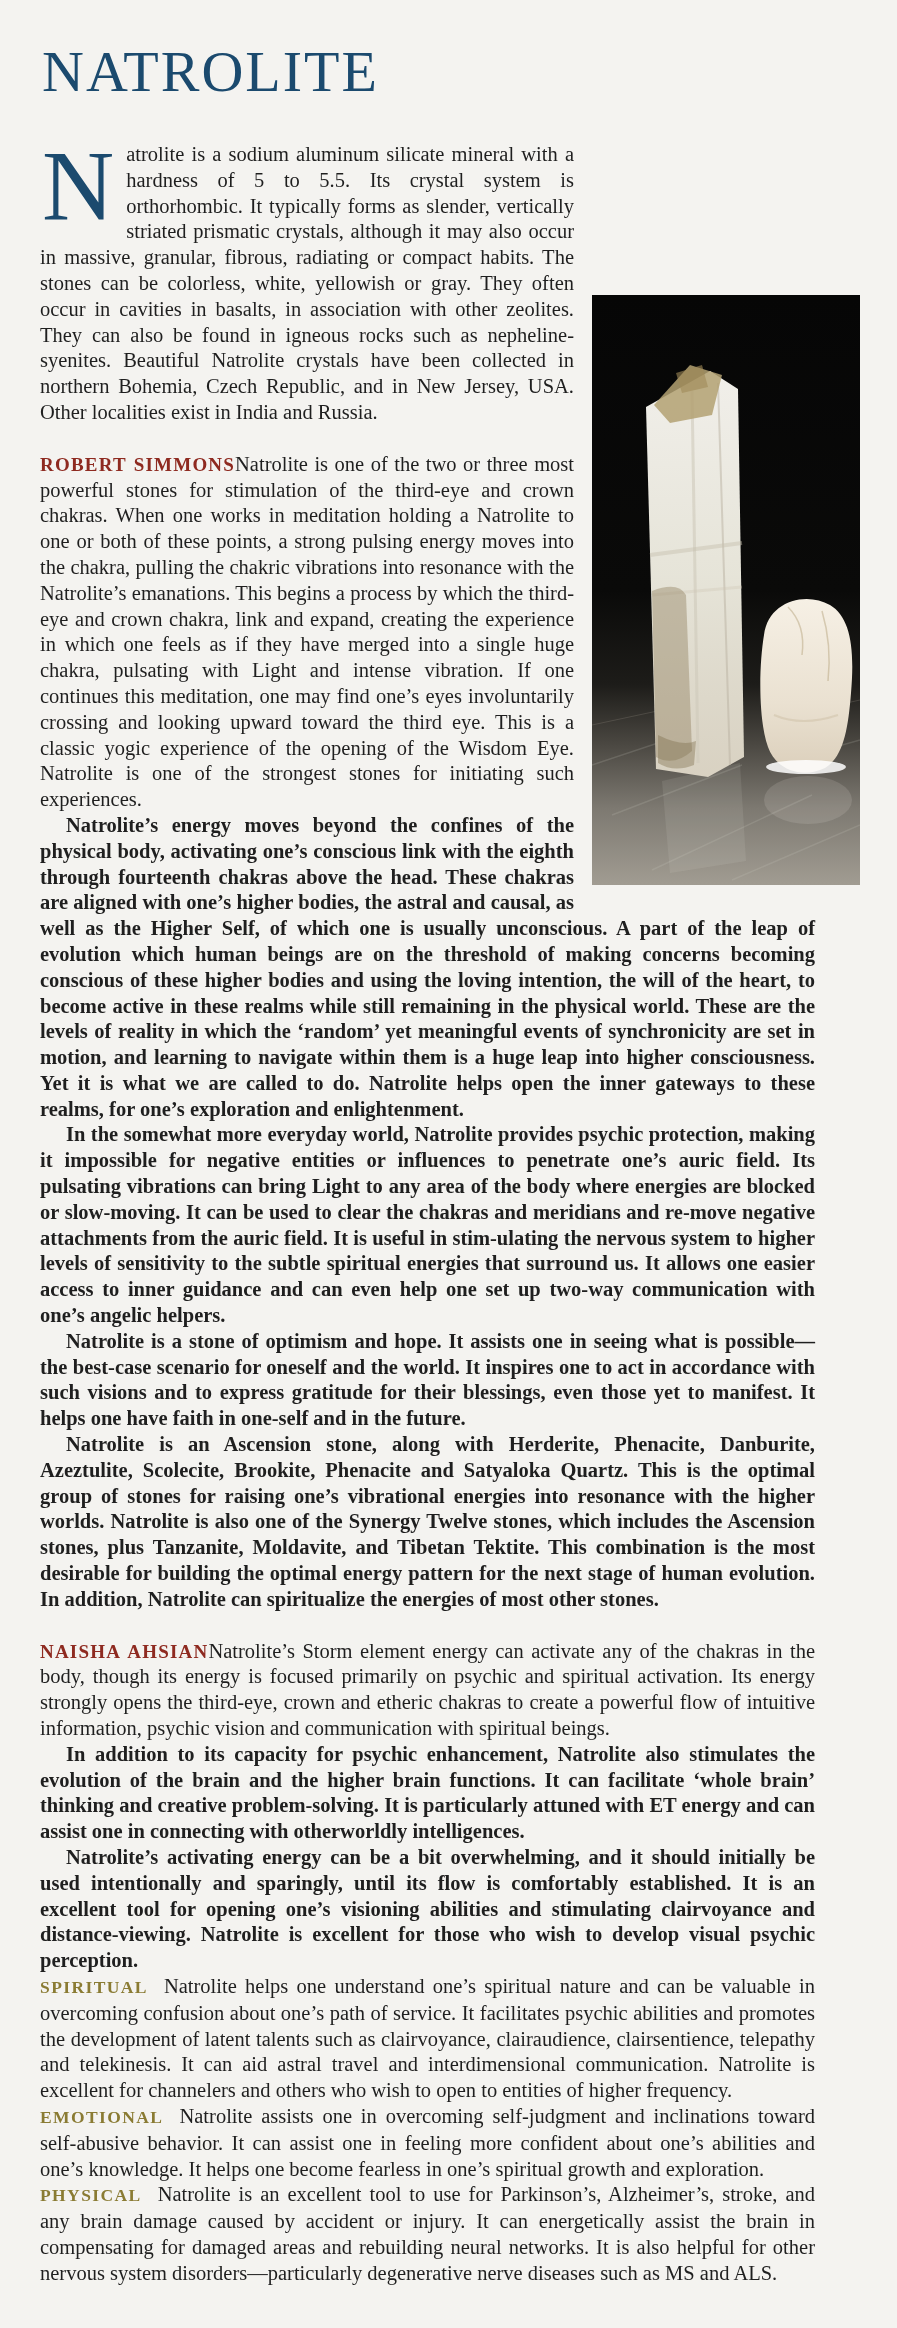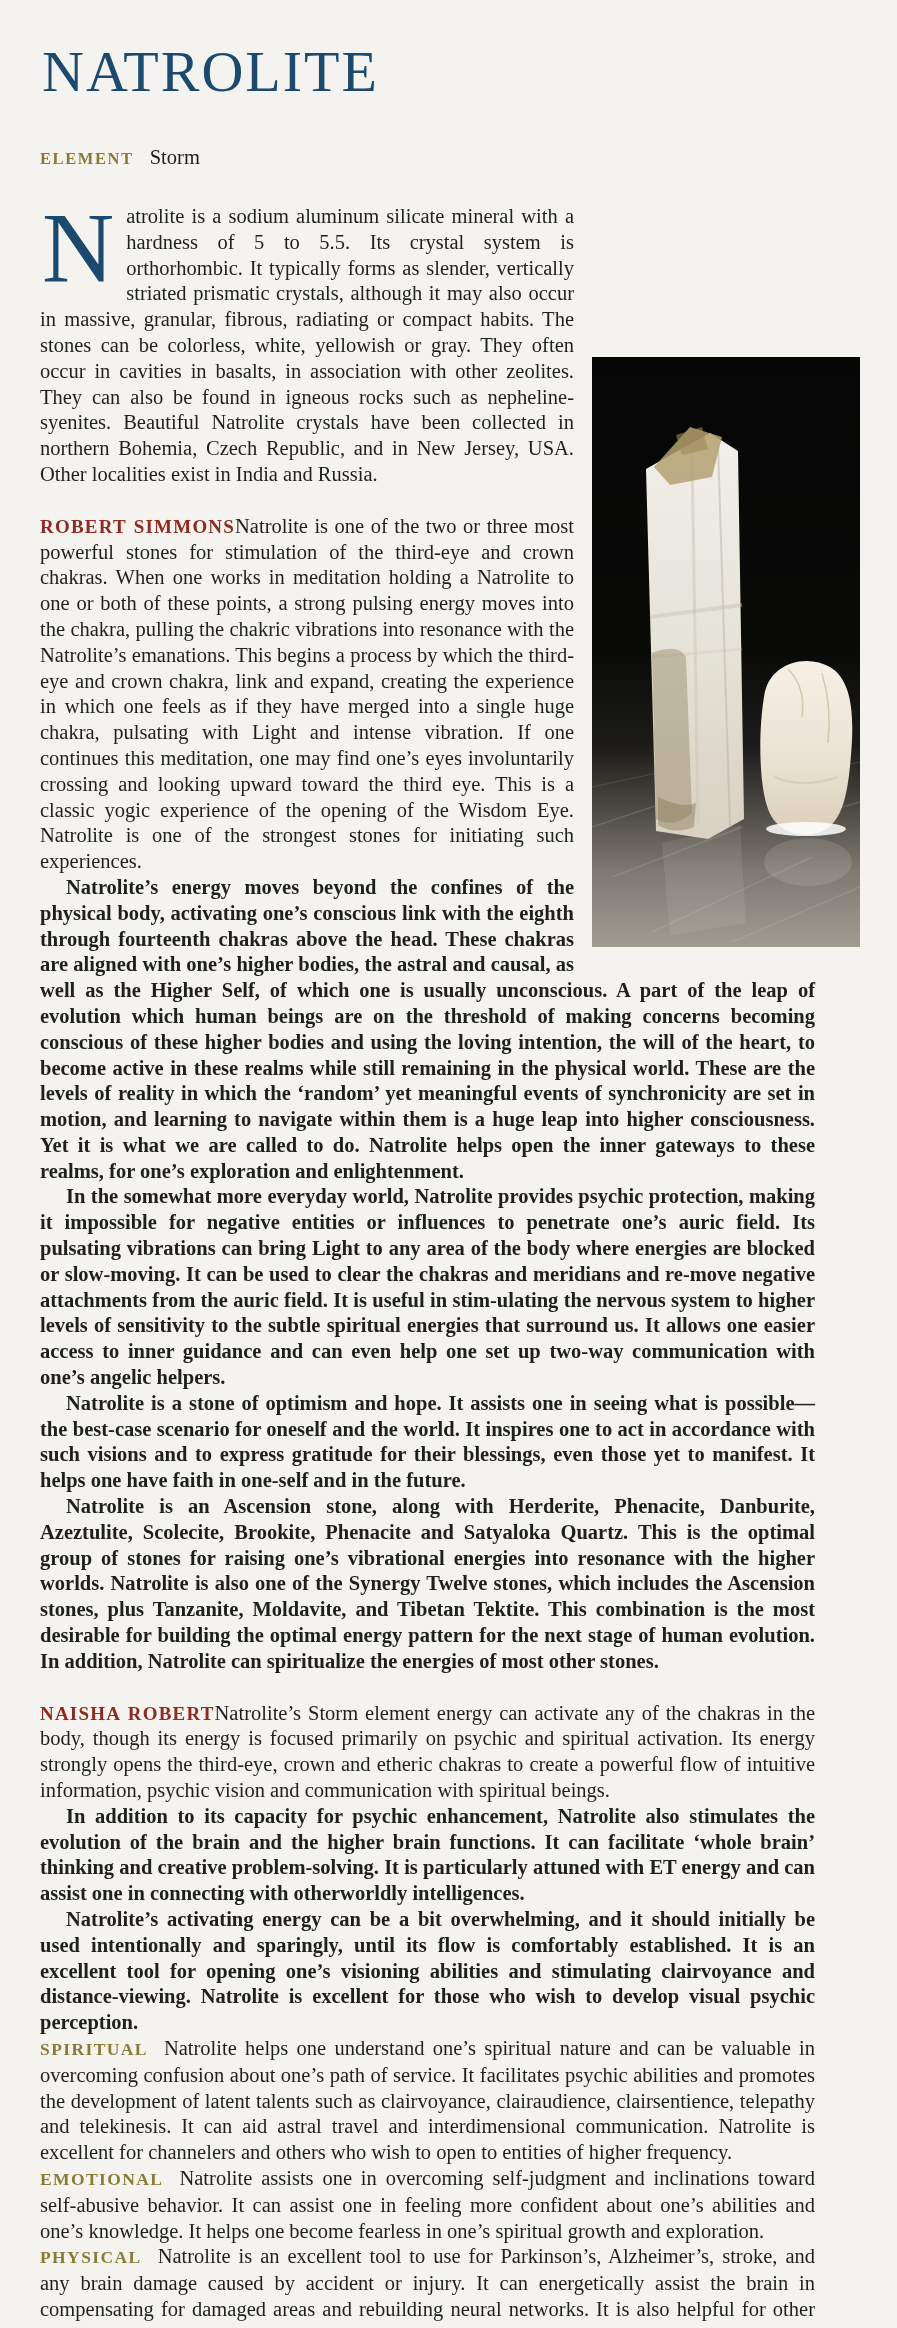--- a/index.html
+++ b/index.html
@@ -65,23 +65,20 @@
   .photo-float svg { display:block; width:268px; height:590px; }
 </style>
 </head>
 <body>
 
 <div class="page">
 
   <h1 class="title">NATROLITE</h1>
 
   <div class="info-block">
-    <p class="info-row">
-      <span class="info-label">ELEMENT</span><span>Storm</span>
-    </p>
   </div>
 
   <div class="body-copy">
 
     <div class="photo-float">
       <svg viewBox="0 0 268 590" xmlns="http://www.w3.org/2000/svg">
         <defs>
           <linearGradient id="bgGrad" x1="0" y1="0" x2="0" y2="1">
             <stop offset="0" stop-color="#060606"></stop>
             <stop offset="0.5" stop-color="#0a0a09"></stop>
@@ -132,21 +129,21 @@
 
     <p class="section-gap">
       <span class="author-label">ROBERT SIMMONS</span><span>Natrolite is one of the two or three most powerful stones for stimulation of the third-eye and crown chakras. When one works in meditation holding a Natrolite to one or both of these points, a strong pulsing energy moves into the chakra, pulling the chakric vibrations into resonance with the Natrolite’s emanations. This begins a process by which the third-eye and crown chakra, link and expand, creating the experience in which one feels as if they have merged into a single huge chakra, pulsating with Light and intense vibration. If one continues this meditation, one may find one’s eyes involuntarily crossing and looking upward toward the third eye. This is a classic yogic experience of the opening of the Wisdom Eye. Natrolite is one of the strongest stones for initiating such experiences.</span>
     </p>
     <p class="ind">Natrolite’s energy moves beyond the confines of the physical body, activating one’s conscious link with the eighth through fourteenth chakras above the head. These chakras are aligned with one’s higher bodies, the astral and causal, as well as the Higher Self, of which one is usually unconscious. A part of the leap of evolution which human beings are on the threshold of making concerns becoming conscious of these higher bodies and using the loving intention, the will of the heart, to become active in these realms while still remaining in the physical world. These are the levels of reality in which the ‘random’ yet meaningful events of synchronicity are set in motion, and learning to navigate within them is a huge leap into higher consciousness. Yet it is what we are called to do. Natrolite helps open the inner gateways to these realms, for one’s exploration and enlightenment.</p>
     <p class="ind">In the somewhat more everyday world, Natrolite provides psychic protection, making it impossible for negative entities or influences to penetrate one’s auric field. Its pulsating vibrations can bring Light to any area of the body where energies are blocked or slow-moving. It can be used to clear the chakras and meridians and re-move negative attachments from the auric field. It is useful in stim-ulating the nervous system to higher levels of sensitivity to the subtle spiritual energies that surround us. It allows one easier access to inner guidance and can even help one set up two-way communication with one’s angelic helpers.</p>
     <p class="ind">Natrolite is a stone of optimism and hope. It assists one in seeing what is possible—the best-case scenario for oneself and the world. It inspires one to act in accordance with such visions and to express gratitude for their blessings, even those yet to manifest. It helps one have faith in one-self and in the future.</p>
     <p class="ind">Natrolite is an Ascension stone, along with Herderite, Phenacite, Danburite, Azeztulite, Scolecite, Brookite, Phenacite and Satyaloka Quartz. This is the optimal group of stones for raising one’s vibrational energies into resonance with the higher worlds. Natrolite is also one of the Synergy Twelve stones, which includes the Ascension stones, plus Tanzanite, Moldavite, and Tibetan Tektite. This combination is the most desirable for building the optimal energy pattern for the next stage of human evolution. In addition, Natrolite can spiritualize the energies of most other stones.</p>
 
     <p class="section-gap">
-      <span class="author-label">NAISHA ROBERT</span><span>Natrolite’s Storm element energy can activate any of the chakras in the body, though its energy is focused primarily on psychic and spiritual activation. Its energy strongly opens the third-eye, crown and etheric chakras to create a powerful flow of intuitive information, psychic vision and communication with spiritual beings.</span>
+      <span class="author-label">NAISHA AHSIAN</span><span>Natrolite’s Storm element energy can activate any of the chakras in the body, though its energy is focused primarily on psychic and spiritual activation. Its energy strongly opens the third-eye, crown and etheric chakras to create a powerful flow of intuitive information, psychic vision and communication with spiritual beings.</span>
     </p>
     <p class="ind">In addition to its capacity for psychic enhancement, Natrolite also stimulates the evolution of the brain and the higher brain functions. It can facilitate ‘whole brain’ thinking and creative problem-solving. It is particularly attuned with ET energy and can assist one in connecting with otherworldly intelligences.</p>
     <p class="ind">Natrolite’s activating energy can be a bit overwhelming, and it should initially be used intentionally and sparingly, until its flow is comfortably established. It is an excellent tool for opening one’s visioning abilities and stimulating clairvoyance and distance-viewing. Natrolite is excellent for those who wish to develop visual psychic perception.</p>
 
     <p>
       <span class="benefit-label">SPIRITUAL</span><span>Natrolite helps one understand one’s spiritual nature and can be valuable in overcoming confusion about one’s path of service. It facilitates psychic abilities and promotes the development of latent talents such as clairvoyance, clairaudience, clairsentience, telepathy and telekinesis. It can aid astral travel and interdimensional communication. Natrolite is excellent for channelers and others who wish to open to entities of higher frequency.</span>
     </p>
     <p>
       <span class="benefit-label">EMOTIONAL</span><span>Natrolite assists one in overcoming self-judgment and inclinations toward self-abusive behavior. It can assist one in feeling more confident about one’s abilities and one’s knowledge. It helps one become fearless in one’s spiritual growth and exploration.</span>
     </p>

